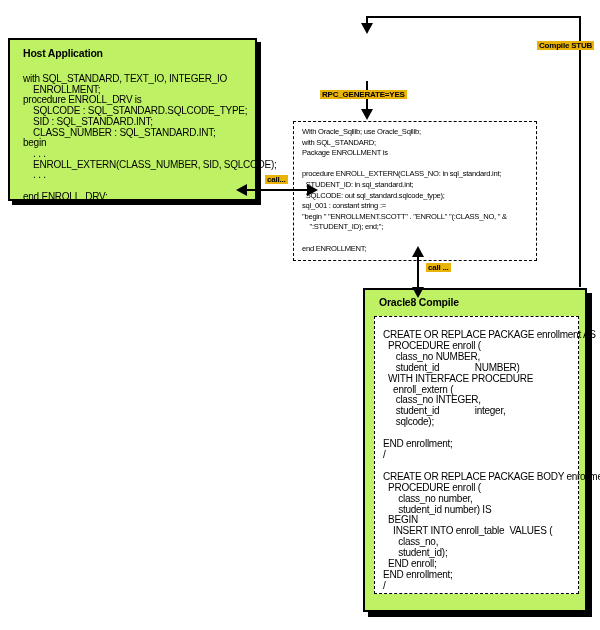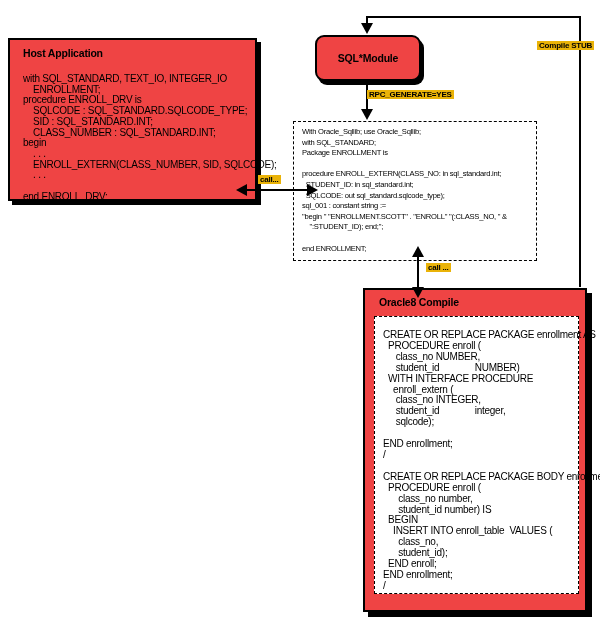--- a/index.html
+++ b/index.html
@@ -1,21 +1,21 @@
 <!DOCTYPE html>
 <html><head>
 <meta charset="utf-8">
 <style>
   * { margin:0; padding:0; box-sizing:border-box; }
   html,body { width:600px; height:630px; background:#ffffff; }
   body { font-family:"Liberation Sans", sans-serif; color:#000; position:relative; overflow:hidden; }
 
   .canvas { position:absolute; top:0; left:0; width:600px; height:630px; }
 
-  .box { position:absolute; background:#ef4444; border:2px solid #000; z-index:2; }
+  .box { position:absolute; background:#bef264; border:2px solid #000; z-index:2; }
   .shadow4 { box-shadow:4px 4px 0 0 #000; }
   .shadow5 { box-shadow:5px 5px 0 0 #000; }
 
   .dashedbox { position:absolute; background:#fff; border:1.5px dashed #000; z-index:2; }
 
   .title { font-weight:bold; font-size:10.5px; letter-spacing:-0.2px; }
 
   .code { white-space:pre; font-size:10px; line-height:10.7px; letter-spacing:-0.25px; }
 
   #host-box { left:8px; top:38px; width:249px; height:163px; padding:7px 0 0 13px; }
@@ -51,23 +51,20 @@
     SID : SQL_STANDARD.INT;
     CLASS_NUMBER : SQL_STANDARD.INT;
 begin
     . . .
     ENROLL_EXTERN(CLASS_NUMBER, SID, SQLCODE);
     . . .
 
 end ENROLL_DRV;</div>
   </div>
 
-  <div class="box" id="module-box">
-    <div class="title">SQL*Module</div>
-  </div>
 
   <div class="dashedbox" id="gen-box">
     <div class="code">With Oracle_Sqllib; use Oracle_Sqllib;
 with SQL_STANDARD;
 Package ENROLLMENT is
 
 procedure ENROLL_EXTERN(CLASS_NO: in sql_standard.int;
   STUDENT_ID: in sql_standard.int;
   SQLCODE: out sql_standard.sqlcode_type);
 sql_001 : constant string :=
@@ -126,17 +123,17 @@
     </g>
 
     <g>
       <path class="wire" d="M418,252 L418,292"></path>
       <polygon class="head" points="412,257 424,257 418,246"></polygon>
       <polygon class="head" points="412,287 424,287 418,298"></polygon>
     </g>
   </svg>
 
   <div class="lbl" style="left:537px; top:41px;">Compile STUB</div>
-  <div class="lbl" style="left:320px; top:90px;margin-left:47px;">RPC_GENERATE=YES</div>
-  <div class="lbl" style="left:258px; top:175px;text-align:center;">call...</div>
+  <div class="lbl" style="left:320px; top:90px;">RPC_GENERATE=YES</div>
+  <div class="lbl" style="left:265px; top:175px;text-align:center;">call...</div>
   <div class="lbl" style="left:426px; top:263px;text-align:right;">call ...</div>
 
 </div>
 
 </body></html>

